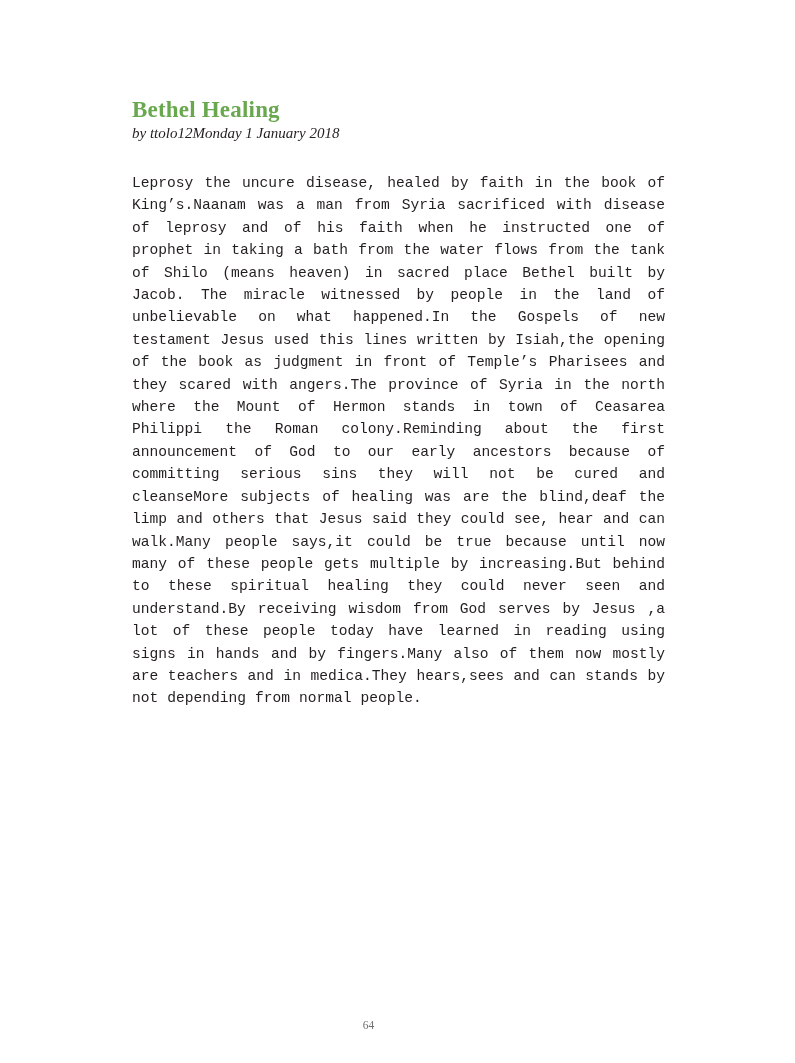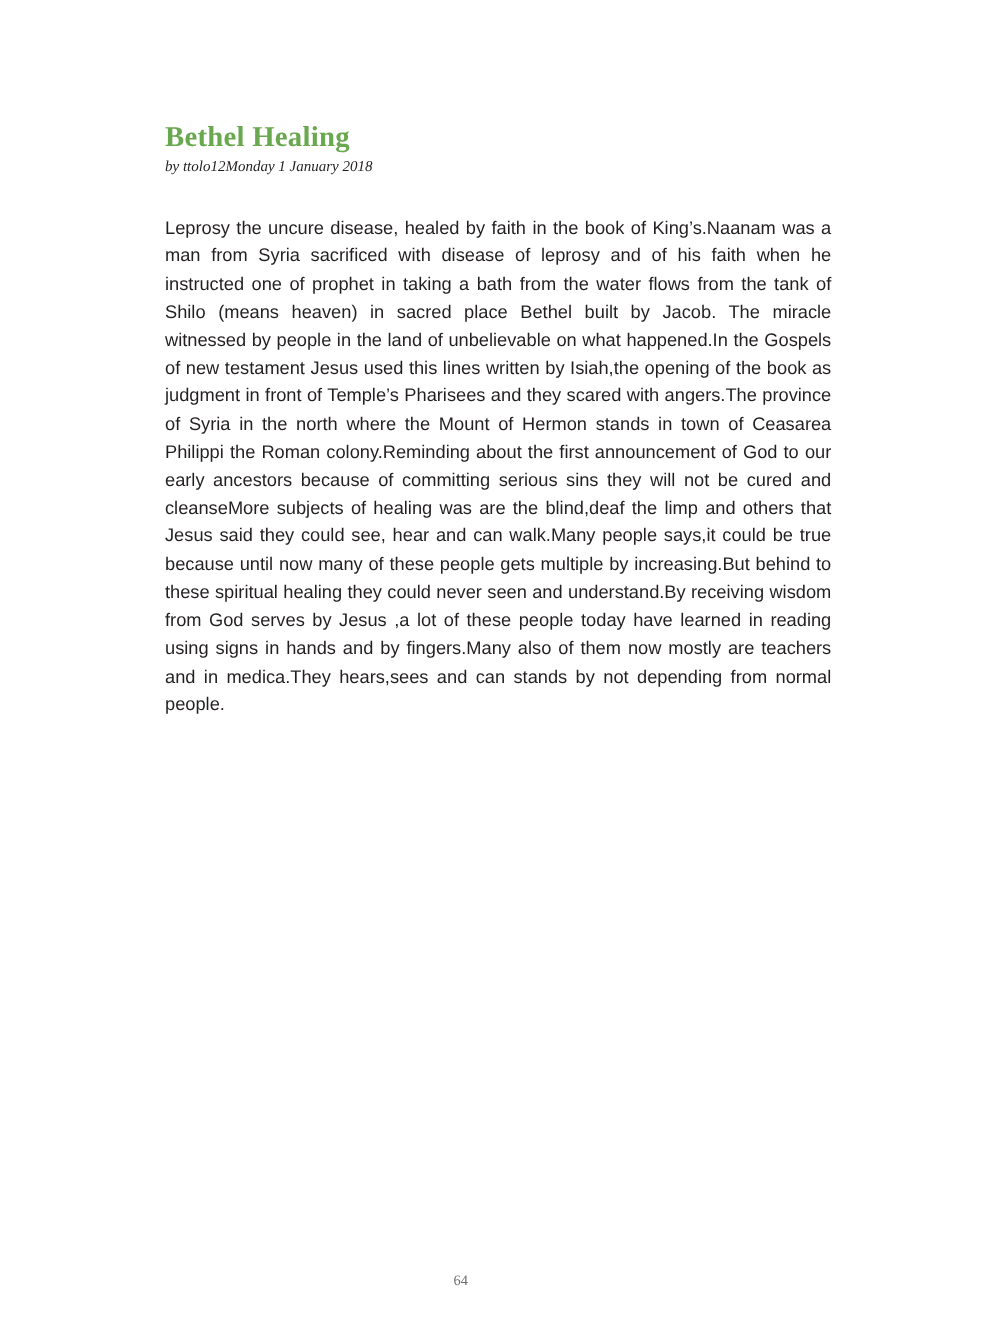--- a/index.html
+++ b/index.html
@@ -33,28 +33,28 @@
     font-weight: bold;
     font-size: 23px;
     line-height: 28px;
     color: #6aa84f;
     margin: 0 0 2px 0;
     letter-spacing: 0.2px;
   }
   .byline {
     font-family: "Liberation Serif", serif;
     font-style: italic;
-    font-size: 12px;
+    font-size: 15px;
     line-height: 14px;
     color: #231f20;
     margin: 0;
   }
   .body-text {
     margin: 32px 0 12px 0;
-    font-family: Liberation Sans, sans-serif;
+    font-family: Liberation Mono, monospace;
     font-size: 14.6px;
     line-height: 22.4px;
     text-align: justify;
     text-justify: inter-word;
     color: #231f20;
     word-spacing: 0.2px;
   }
   .page-number {
     position: absolute;
     left: 0;

